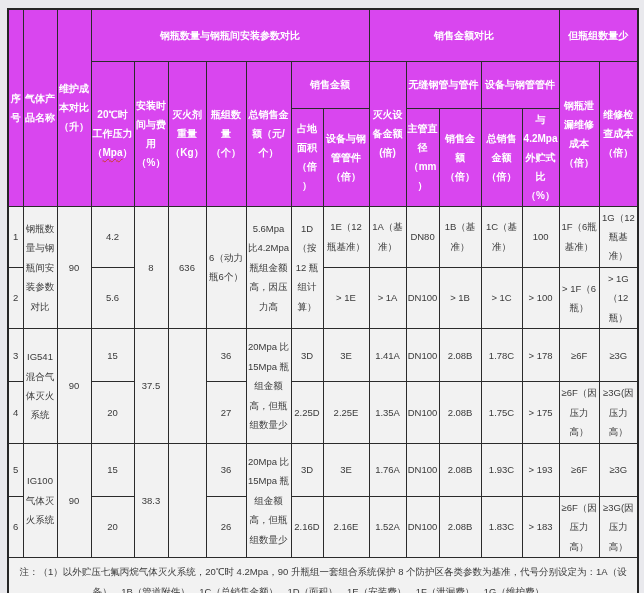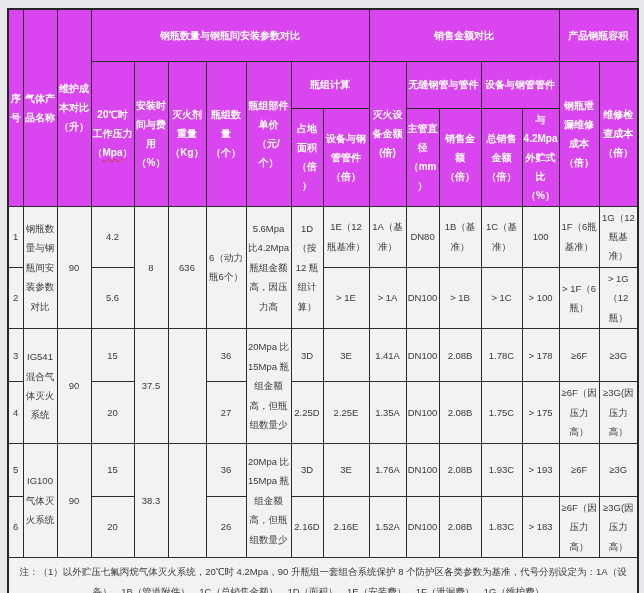--- a/index.html
+++ b/index.html
@@ -94,29 +94,29 @@
       <col style="width:40px">
         <col style="width:39px">
     </colgroup>
     <thead>
       <tr class="hrow1">
         <th rowspan="3">序号</th>
         <th rowspan="3">气体产品名称</th>
         <th rowspan="3">维护成本对比（升）</th>
         <th colspan="7">钢瓶数量与钢瓶间安装参数对比</th>
         <th colspan="5">销售金额对比</th>
-        <th colspan="2">产品钢瓶容积</th>
+        <th colspan="2">但瓶组数量少</th>
       </tr>
       <tr class="hrow2">
         <th rowspan="2"><span>20℃时工作压力（</span><span class="squiggle">Mpa</span><span>）</span></th>
         <th rowspan="2">安装时间与费用（%）</th>
         <th rowspan="2">灭火剂重量（Kg）</th>
         <th rowspan="2">瓶组数量（个）</th>
-        <th rowspan="2">瓶组部件单价（元/个）</th>
-        <th colspan="2">瓶组计算</th>
+        <th rowspan="2">总销售金额（元/个）</th>
+        <th colspan="2">销售金额</th>
         <th rowspan="2">灭火设备金额(倍)</th>
         <th colspan="2">无缝钢管与管件</th>
         <th colspan="2">设备与钢管管件</th>
         <th rowspan="2">钢瓶泄漏维修成本（倍）</th>
         <th rowspan="2">维修检查成本（倍）</th>
       </tr>
       <tr class="hrow3">
         <th>占地面积（倍）</th>
         <th>设备与钢管管件（倍）</th>
         <th>主管直径（mm）</th>

